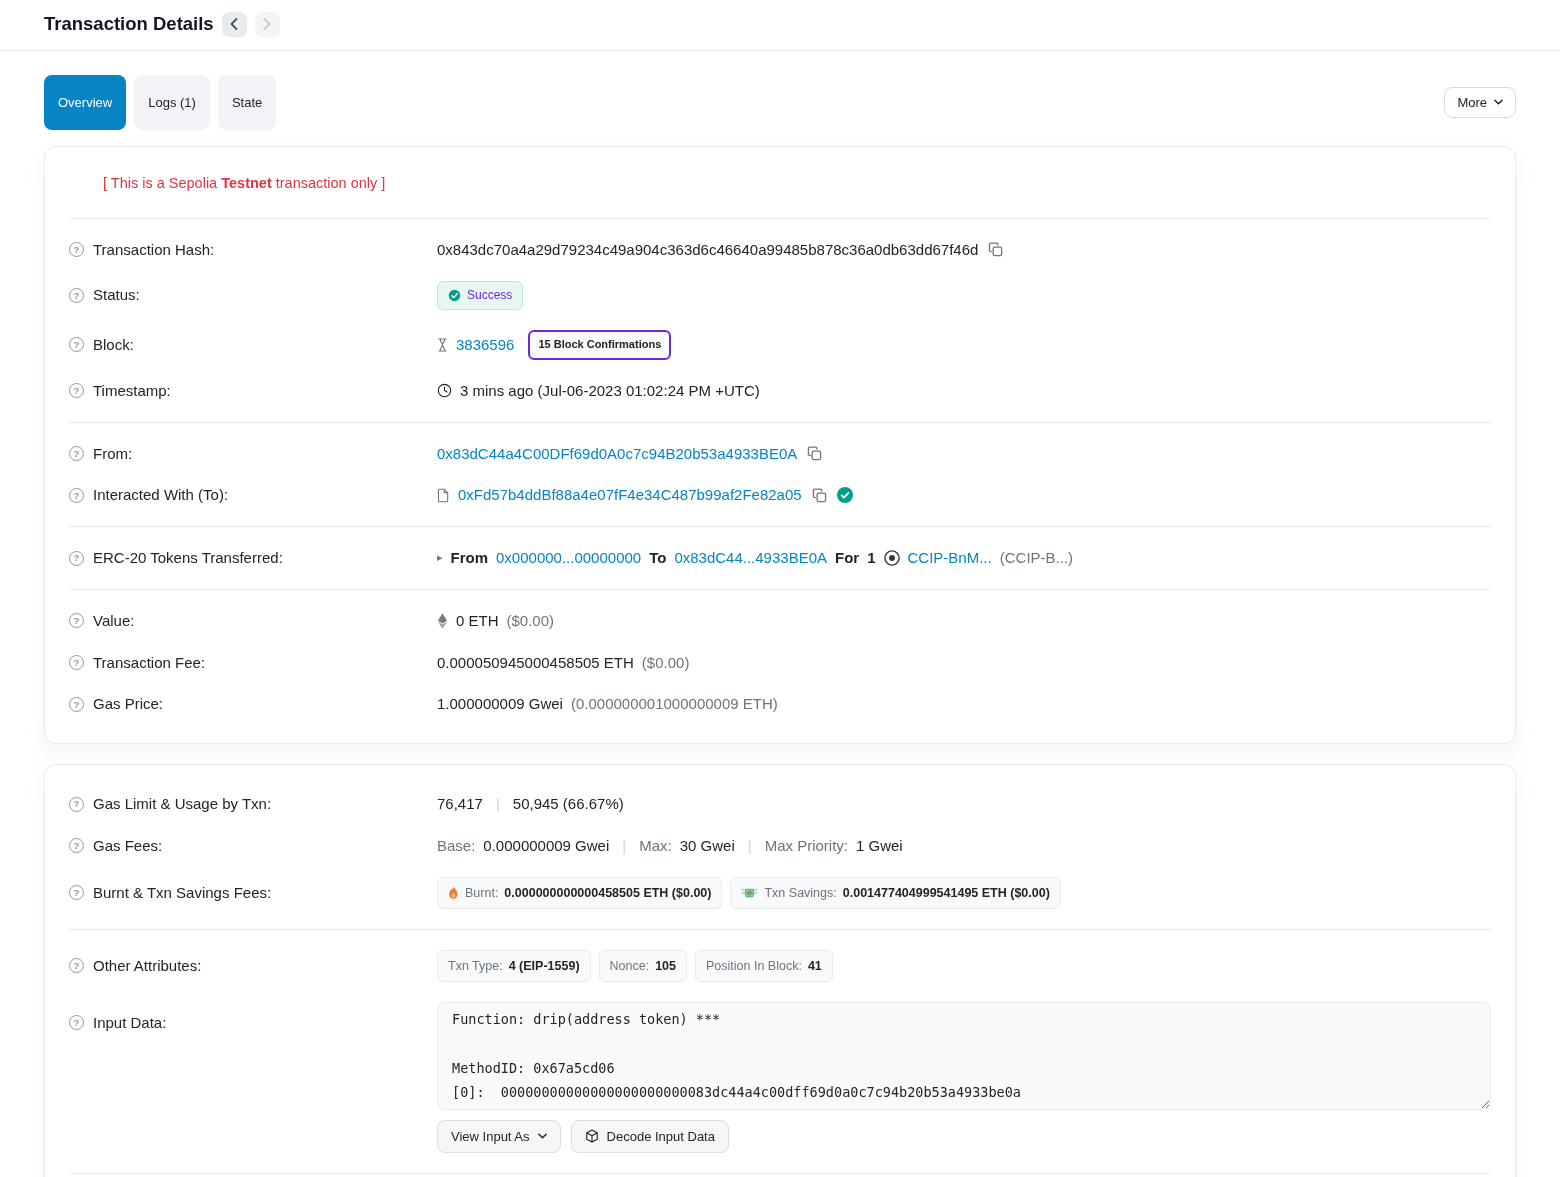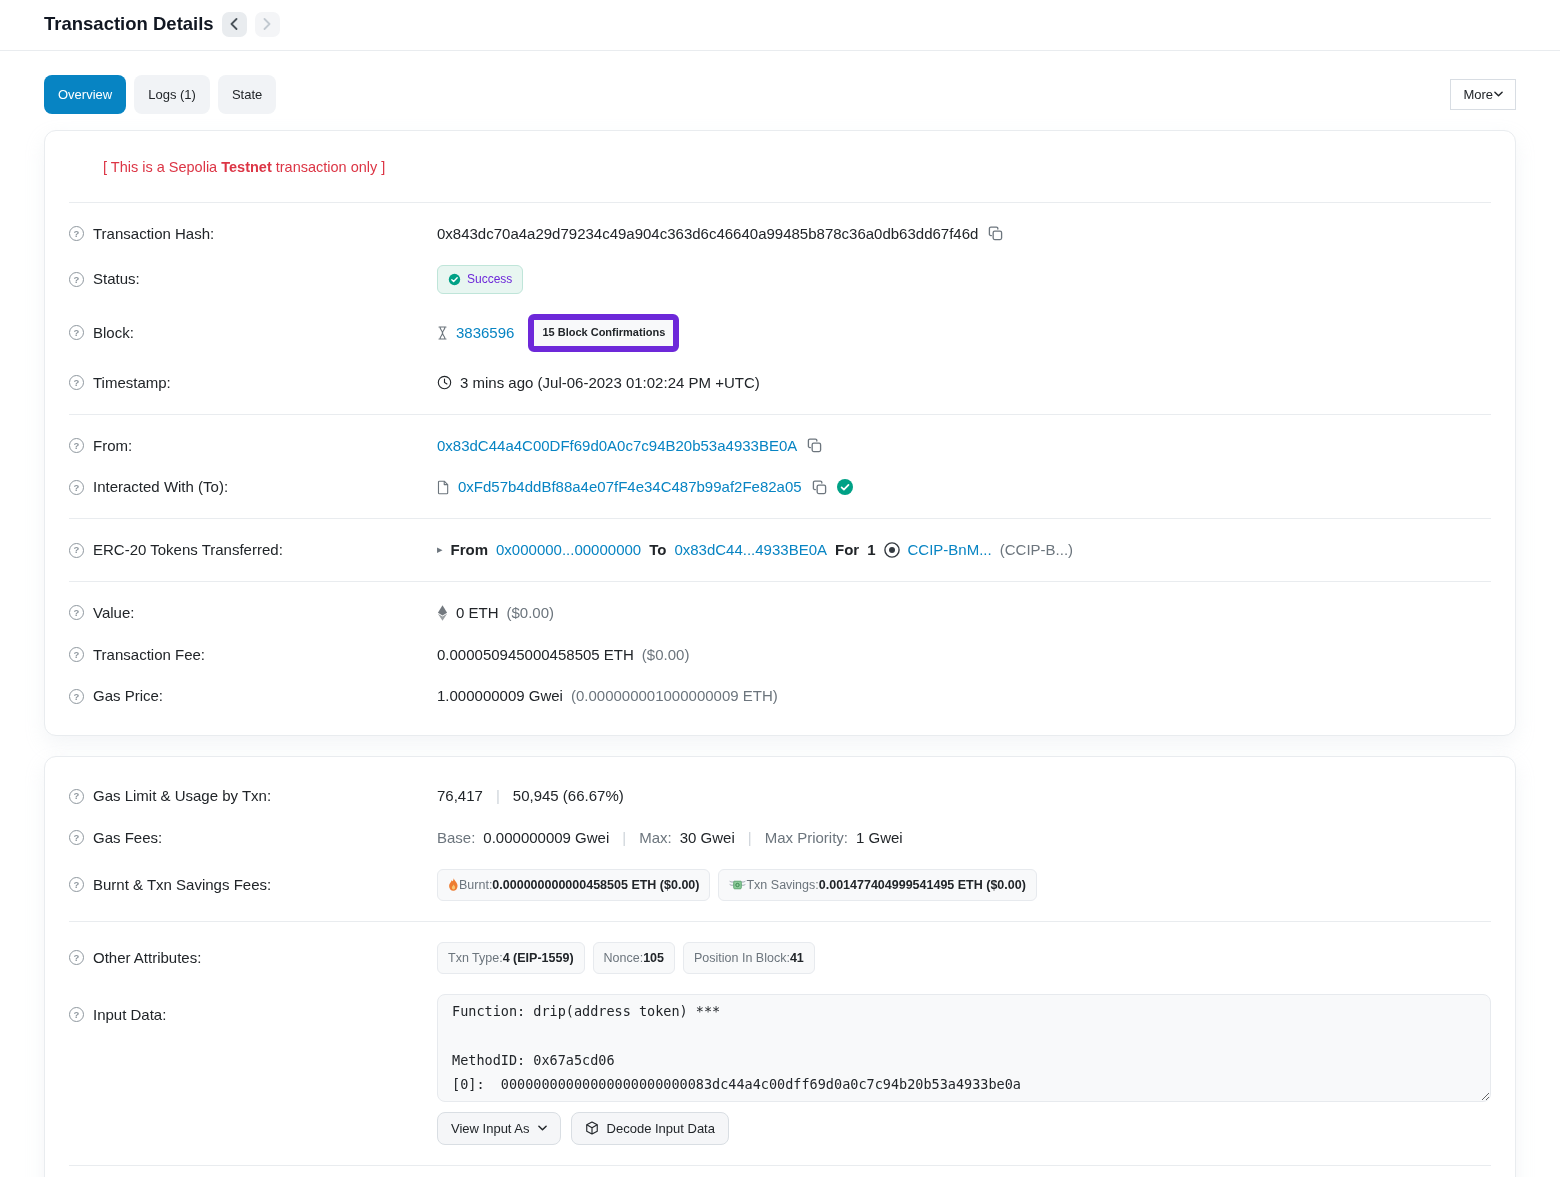--- a/index.html
+++ b/index.html
@@ -23,27 +23,27 @@
     width: 25px; height: 25px; border: none; border-radius: 7px; background: #e9ecef;
     display: inline-flex; align-items: center; justify-content: center; cursor: pointer; padding: 0;
   }
   .nav-btn.disabled { background: #f4f5f7; }
 
   
   .tabs-row { display: flex; align-items: center; justify-content: space-between; padding: 24px 44px 16px; }
   .tabs { display: flex; gap: 8px; }
   .tab {
     font-family: inherit; font-size: 13px; font-weight: 500; color: #212529;
-    background: #f1f3f6; border: none; border-radius: 8px; padding: 12px 14px; cursor: pointer;
+    background: #f1f3f6; border: none; border-radius: 8px; padding: 20px 14px; cursor: pointer;
   }
   .tab.active { background: #0784c3; color: #fff; }
   .btn-outline {
-    display: inline-flex; align-items: center; gap: 1px; font-family: inherit;
+    display: inline-flex; align-items: center; gap: 7px; font-family: inherit;
     font-size: 13px; font-weight: 500; color: #212529; background: #fff;
-    border: 1px solid #d8dde3; border-radius: 0; padding: 7px 12px; cursor: pointer;
+    border: 1px solid #d8dde3; border-radius: 8px; padding: 7px 12px; cursor: pointer;
   }
 
   
   .card {
     border: 1px solid #e9ecef; border-radius: 12px; margin: 0 44px 20px;
     padding: 18px 24px; background: #fff;
     box-shadow: 0 8px 20px rgba(189,197,209,.18);
   }
   .notice { color: #dc3545; font-size: 14.5px; padding: 8px 0 14px; margin-left: 34px; }
   .notice b { font-weight: 700; }
@@ -71,25 +71,25 @@
     display: inline-flex; align-items: center; color: #6c757d;
   }
 
   
   .badge-success {
     display: inline-flex; align-items: center; gap: 6px;
     background: #e8f6f1; border: 1px solid #bfe5d9; color: #6d28d9;
     font-size: 12px; font-weight: 500; border-radius: 6px; padding: 5px 10px;
   }
   .badge-conf {
-    background: #f8f9fa; border: 6px solid #6d28d9; border-radius: 6px;
+    background: #f8f9fa; border: 2px solid #6d28d9; border-radius: 6px;
     padding: 5px 8px; font-size: 11px; font-weight: 700; color: #212529; margin-left: 6px;
   }
   .pill {
-    display: inline-flex; align-items: center; 
+    display: inline-flex; align-items: center; gap: 6px;
     background: #f8f9fa; border: 1px solid #e7eaee; border-radius: 6px;
     padding: 6px 10px; font-size: 12.5px; color: #6c757d;
   }
   .pill b { color: #212529; font-weight: 600; }
 
   
   .input-area {
     width: 100%; height: 108px; background: #f8f9fa; border: 1px solid #e7eaee;
     border-radius: 8px; padding: 4px 14px;
     font-family: "DejaVu Sans Mono", monospace; font-size: 13.5px; line-height: 1.8;

